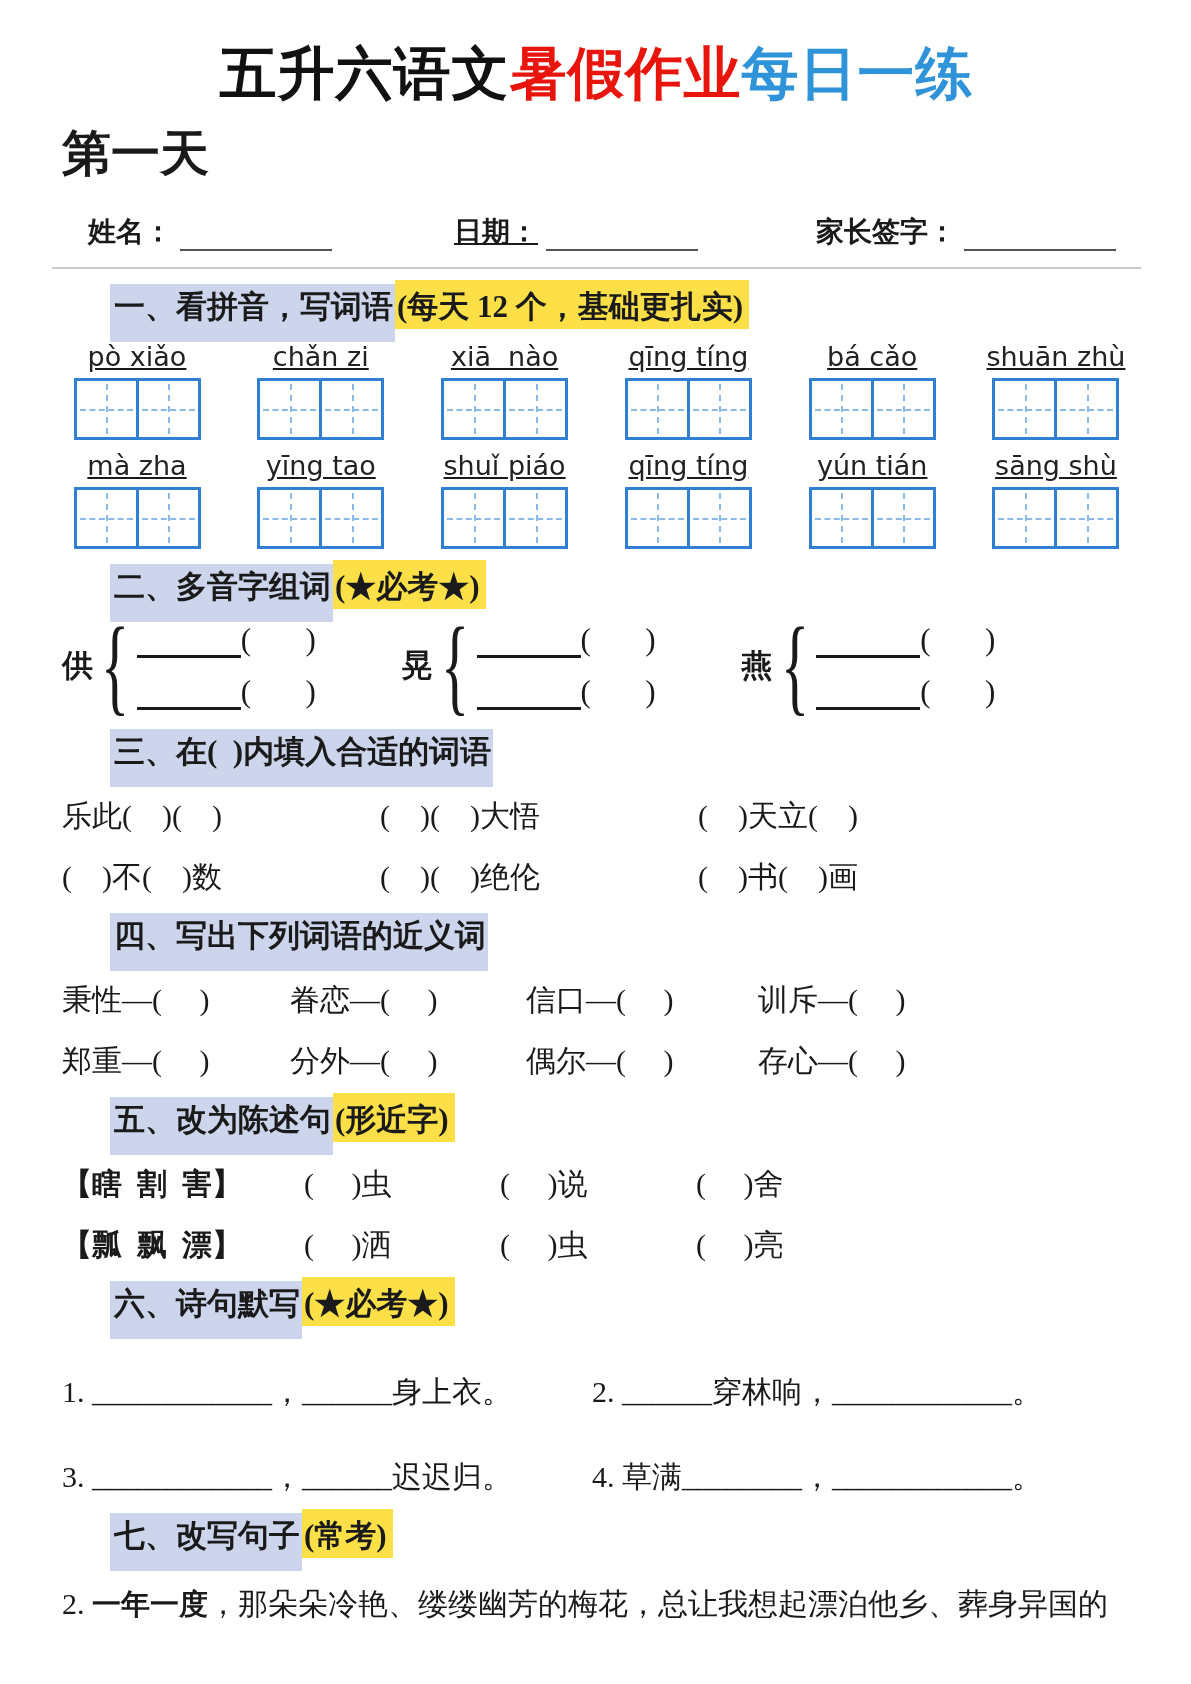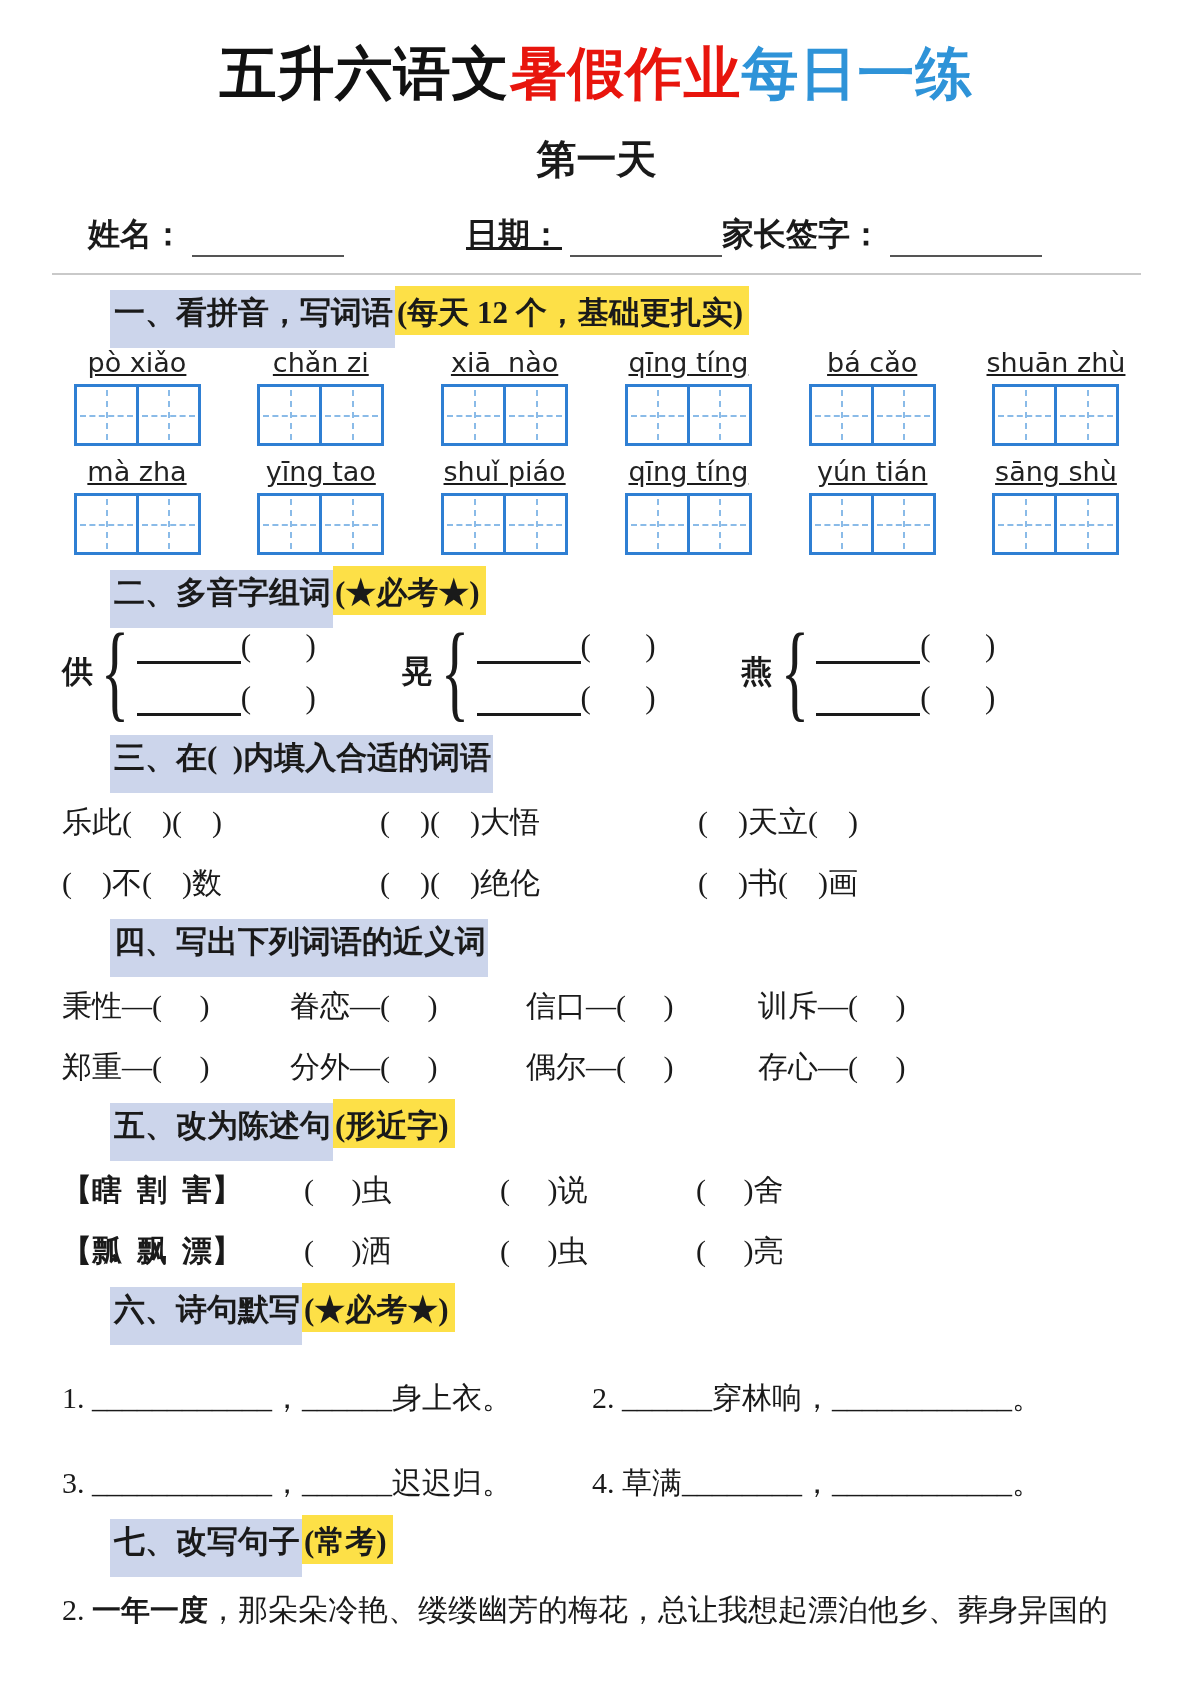--- a/index.html
+++ b/index.html
@@ -11,26 +11,26 @@
   }
   .page { padding:44px 60px 0 62px; }
 
   
   .title { text-align:center; font-size:57px; font-weight:900;
            font-family:"Liberation Sans","DejaVu Sans",sans-serif;
            letter-spacing:1px; line-height:1.05; }
   .t-black { color:#111111; }
   .t-red   { color:#e8150d; }
   .t-blue  { color:#2e93d8; }
-  .subtitle { text-align:center; font-size:40px; font-weight:700; margin-top:28px; }
-
-  .fields { display:flex; align-items:flex-end; margin-top:26px; font-size:32px; font-weight:700; }
+  .subtitle { text-align:left; font-size:49px; font-weight:700; margin-top:17px; }
+
+  .fields { display:flex; align-items:flex-end; margin-top:26px; font-size:28px; font-weight:700; }
   .field { display:flex; align-items:flex-end; }
   .field-blank { display:inline-block; width:152px; border-bottom:2px solid #555; height:30px; margin-left:8px; }
-  .f1 { margin-left:26px; } .f2 { margin-left:122px;text-decoration:underline; } .f3 { }
+  .f1 { margin-left:26px; } .f2 { margin-left:122px;text-decoration:underline; } .f3 { margin-left:118px; }
 
   .toprule { border:none; border-top:2px solid #c9c9c9; margin:16px -10px 0 -10px; }
 
   
   .sec-head { margin-top:14px; font-size:31px; font-weight:700; line-height:1.55; white-space:pre; }
   .hl-blue { background:#ccd5eb; padding:5px 2px 18px 4px;margin-left:48px; }
   .hl-pink { background:#fde047; padding:9px 6px 5px 2px; }
 
   
   .py-grid { display:flex; justify-content:space-between; margin-top:10px; }

